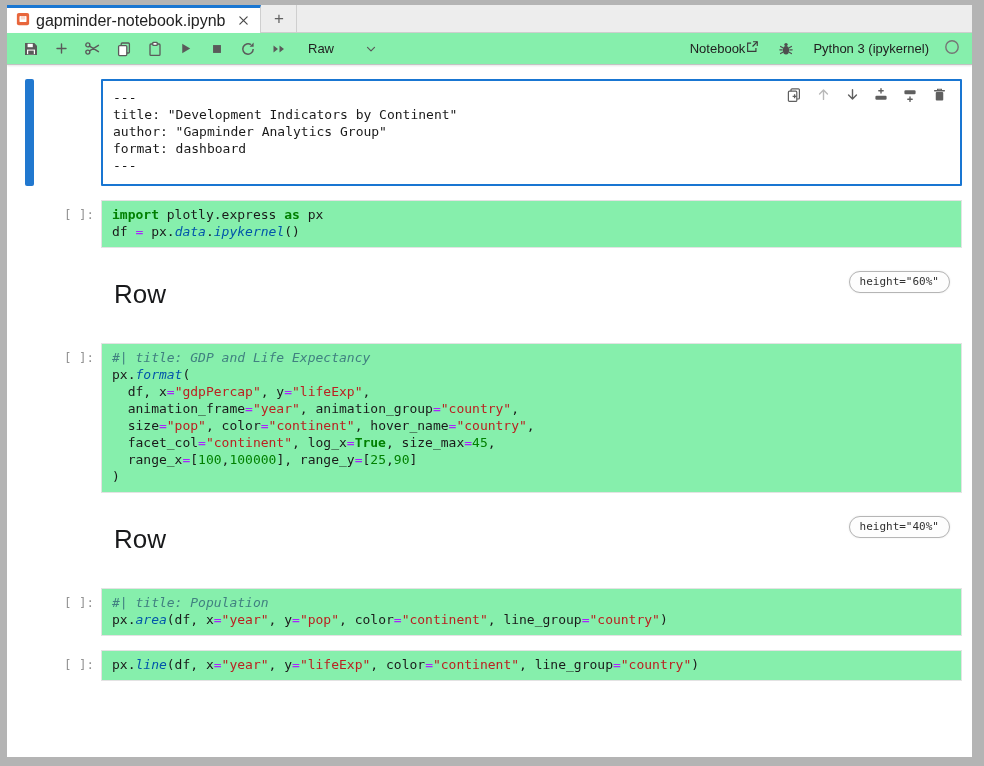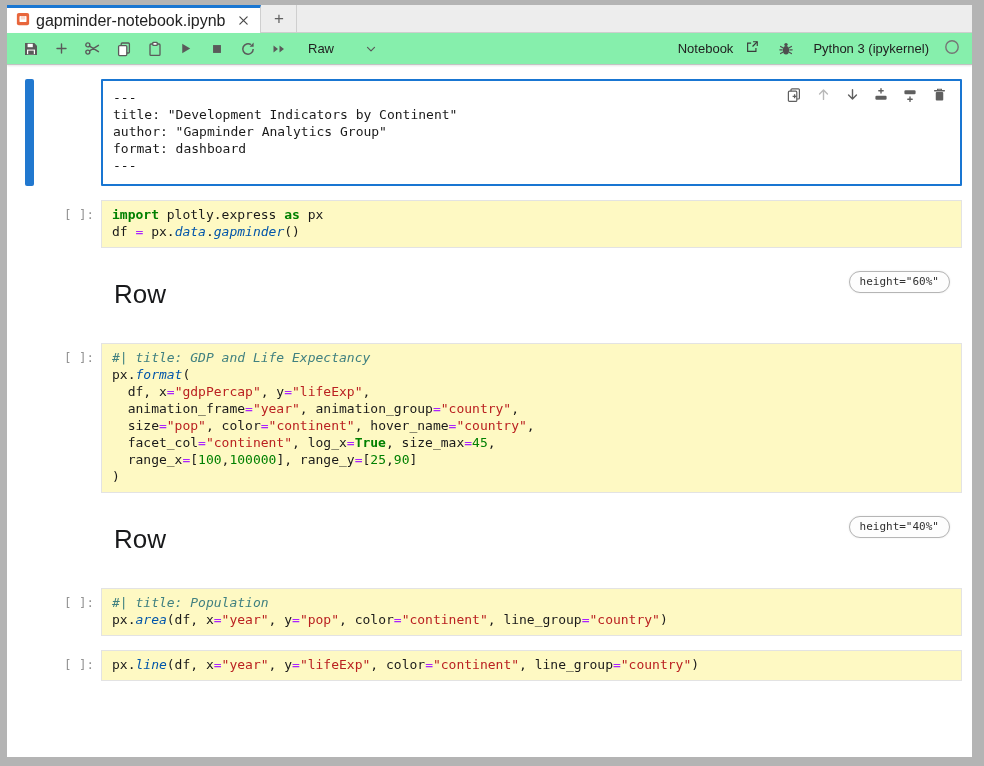--- a/index.html
+++ b/index.html
@@ -38,38 +38,38 @@
   .tbtn{
     width:27px;height:26px;display:flex;align-items:center;justify-content:center;
     background:none;border:none;padding:0;margin:0 2px;cursor:pointer;color:#5a5a5a;
   }
   .tbtn svg{display:block;}
   .mode{display:flex;align-items:center;margin-left:14px;cursor:pointer;}
   .mode-label{font-size:13px;color:#212121;}
   .mode-caret{margin-left:30px;display:flex;color:#5a5a5a;}
   .toolbar-spacer{flex:1;}
   .tb-right{display:flex;align-items:center;gap:15px;margin-right:4px;}
-  .nb-link{display:flex;align-items:center;gap:12px;font-size:13px;color:#212121;cursor:pointer;}
+  .nb-link{display:flex;align-items:center;gap:0;font-size:13px;color:#212121;cursor:pointer;}
   .kernel-name{font-size:13px;color:#212121;cursor:pointer;}
   .kstatus{display:flex;align-items:center;cursor:pointer;}
   
   .notebook{flex:1;overflow:hidden;background:#fff;padding-top:14px;}
   .cell{display:flex;align-items:stretch;margin-bottom:14px;}
   .collapser{flex:0 0 9px;margin-left:18px;border-radius:2px;background:transparent;cursor:pointer;}
   .collapser.active{background:#2178cf;}
   .prompt{
     flex:0 0 60px;text-align:right;padding:7px 7px 0 0;
     font-family:"DejaVu Sans Mono","Liberation Mono",monospace;
     font-size:12.5px;color:#949494;user-select:none;white-space:nowrap;
   }
   .editor{flex:1;margin-right:10px;position:relative;}
   .code{font-family:"DejaVu Sans Mono","Liberation Mono",monospace;font-size:13px;line-height:17px;}
   .cm-line{white-space:pre;}
   
-  .cell-code .editor{background:#fef9c3;border:1px solid #e3e3e3;padding:5px 0 7px 10px;}
+  .cell-code .editor{background:#86efac;border:1px solid #e3e3e3;padding:5px 0 7px 10px;}
   
   .cell-raw .editor{background:#ffffff;border:2px solid #1976d2;border-radius:1px;padding:8px 0 10px 10px;}
   .cell-raw .code{color:#000;}
   
   .tk-t{color:#1a1a1a;}
   .tk-k{color:#008000;font-weight:bold;}
   .tk-o{color:#AA22FF;}
   .tk-p{color:#0055aa;font-style:italic;}
   .tk-s{color:#BA2121;}
   .tk-n{color:#008000;}
@@ -285,21 +285,21 @@
           </div>
       </div>
     </div>
 
     <div class="cell cell-code">
       <div class="collapser"></div>
       <div class="prompt">[ ]:</div>
       <div class="editor">
         <div class="code">
             <div class="cm-line"><span class="tk-k">import</span><span class="tk-t"> plotly.express </span><span class="tk-k">as</span><span class="tk-t"> px</span></div>
-            <div class="cm-line"><span class="tk-t">df </span><span class="tk-o">=</span><span class="tk-t"> px.</span><span class="tk-p">data</span><span class="tk-t">.</span><span class="tk-p">gapminder</span><span class="tk-t">()</span></div>
+            <div class="cm-line"><span class="tk-t">df </span><span class="tk-o">=</span><span class="tk-t"> px.</span><span class="tk-p">data</span><span class="tk-t">.</span><span class="tk-p">ipykernel</span><span class="tk-t">()</span></div>
           </div>
       </div>
     </div>
 
     <div class="cell cell-md">
       <div class="collapser"></div>
       <div class="prompt"></div>
       <div class="mdbody">
         <span class="badge">height="60%"</span>
         <h2>Row</h2>

